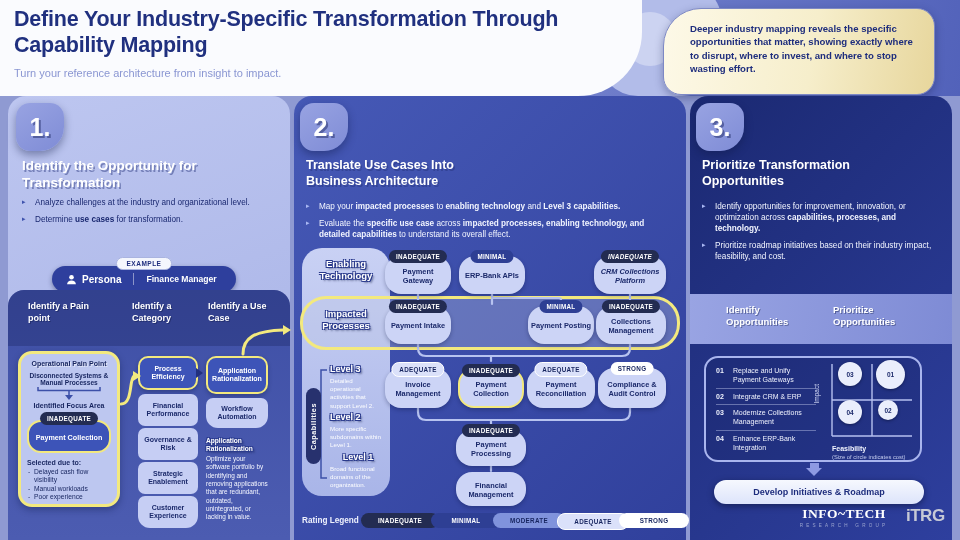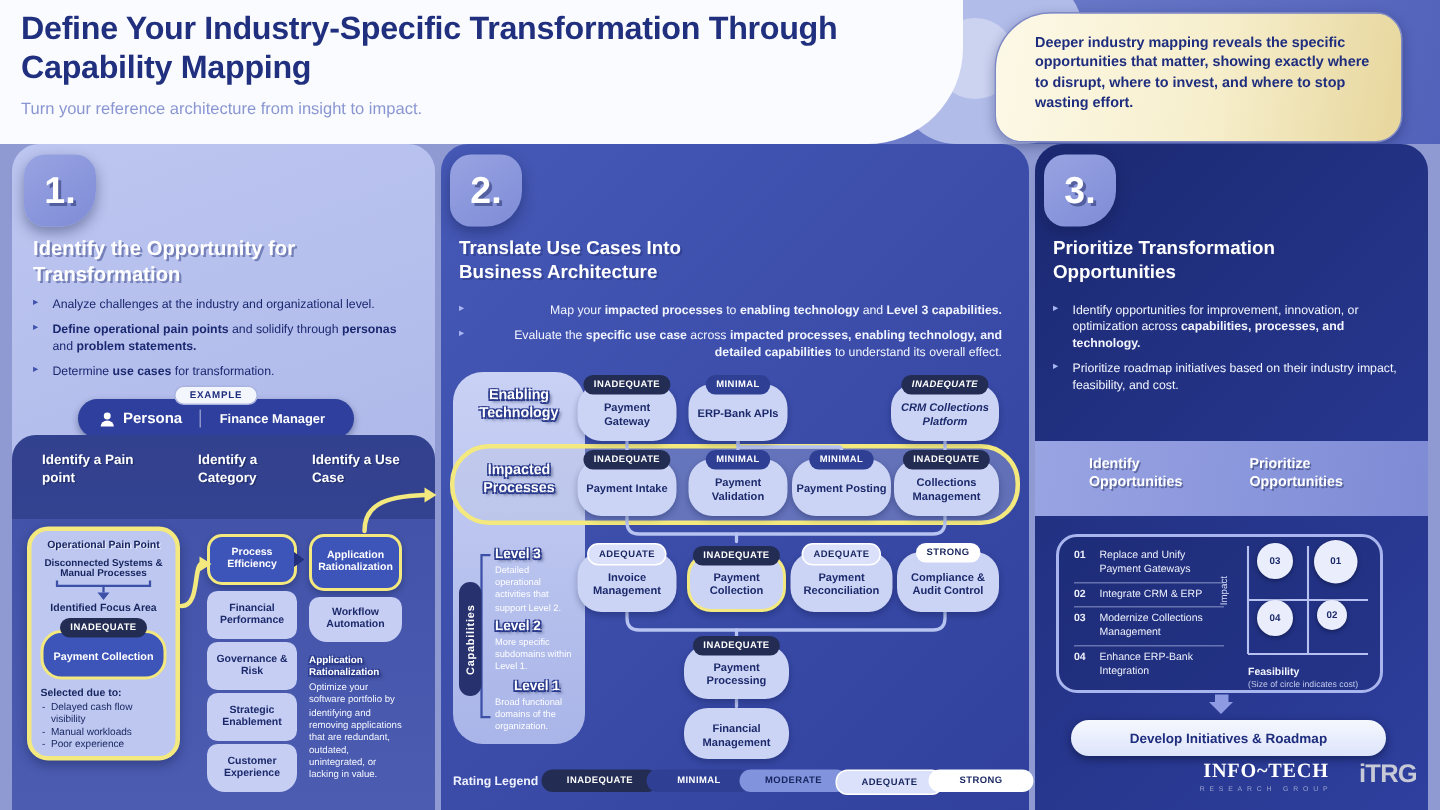--- a/index.html
+++ b/index.html
@@ -102,21 +102,20 @@
   </div>
 
   <div class="abs col1"></div>
   <div class="abs col2"></div>
   <div class="abs col3"></div>
 
   <div class="abs numbadge" style="left:16px;top:103px;">1.</div>
   <div class="abs colhead" style="left:22px;top:158px;width:185px;font-size:13.5px;">Identify the Opportunity for Transformation</div>
   <ul class="abs bullets b-dark" style="left:22px;top:197px;width:254px;">
     <li>Analyze challenges at the industry and organizational level.</li>
-    <li><b>Define operational pain points</b> and solidify through <b>personas</b> and <b>problem statements.</b></li>
     <li>Determine <b>use cases</b> for transformation.</li>
   </ul>
 
   <div class="abs examplepill">EXAMPLE</div>
   <div class="abs persona">
     <span style="margin-left:14px;display:flex;align-items:center;">
       <svg width="11" height="11" viewBox="0 0 10 10">
           <circle cx="5" cy="3" r="2.1" fill="#fff"></circle>
           <path d="M1,9.4 a4,3.6 0 0 1 8,0 z" fill="#fff"></path>
         </svg>
@@ -162,21 +161,21 @@
   <div class="abs litebox" style="left:138px;top:462px;width:60px;height:32px;">Strategic Enablement</div>
   <div class="abs litebox" style="left:138px;top:496px;width:60px;height:32px;border-radius:7px 7px 12px 12px;">Customer Experience</div>
 
   <div class="abs selbox" style="left:206px;top:356px;width:62px;height:38px;">Application Rationalization</div>
   <div class="abs litebox" style="left:206px;top:398px;width:62px;height:30px;border-radius:7px 7px 12px 12px;">Workflow Automation</div>
   <div class="abs sticker" style="left:206px;top:437px;width:62px;font-size:6.6px;line-height:1.25;">Application Rationalization</div>
   <div class="abs" style="left:206px;top:455px;width:64px;font-size:6.4px;line-height:1.3;color:#f4f6ff;">Optimize your software portfolio by identifying and removing applications that are redundant, outdated, unintegrated, or lacking in value.</div>
 
   <div class="abs numbadge" style="left:300px;top:103px;">2.</div>
   <div class="abs colhead" style="left:306px;top:158px;width:175px;font-size:12.5px;">Translate Use Cases Into Business Architecture</div>
-  <ul class="abs bullets b-light" style="left:306px;top:201px;width:362px;text-align:right;">
+  <ul class="abs bullets b-light" style="left:306px;top:201px;width:362px;">
     <li>Map your <b>impacted processes</b> to <b>enabling technology</b> and <b>Level 3 capabilities.</b></li>
     <li>Evaluate the <b>specific use case</b> across <b>impacted processes, enabling technology, and detailed capabilities</b> to understand its overall effect.</li>
   </ul>
 
   <div class="abs leftpanel"></div>
   <div class="abs sticker" style="left:302px;top:258px;width:88px;font-size:9.5px;text-align:center;line-height:1.25;z-index:3;">Enabling Technology</div>
   <div class="abs ipband"></div>
   <div class="abs sticker" style="left:302px;top:308px;width:88px;font-size:9.5px;text-align:center;line-height:1.25;z-index:3;">Impacted Processes</div>
 
   <svg class="abs" style="left:0;top:0;z-index:3;" width="960" height="540">
@@ -223,24 +222,20 @@
     <span>ERP-Bank APIs</span>
     </div>
   <div class="abs capbox z4" style="left:594px;top:256px;width:72px;height:38px;font-style:italic;">
     <span class="capbadge ratepill r-inadequate">INADEQUATE</span>
     <span>CRM Collections Platform</span>
     </div>
 
   <div class="abs capbox z4" style="left:385px;top:306px;width:66px;height:38px;">
     <span class="capbadge ratepill r-inadequate">INADEQUATE</span>
     <span>Payment Intake</span>
-    </div>
-  <div class="abs capbox z4" style="left:459px;top:306px;width:66px;height:38px;">
-    <span class="capbadge ratepill r-minimal">MINIMAL</span>
-    <span>Payment Validation</span>
     </div>
   <div class="abs capbox z4" style="left:528px;top:306px;width:66px;height:38px;">
     <span class="capbadge ratepill r-minimal">MINIMAL</span>
     <span>Payment Posting</span>
     </div>
   <div class="abs capbox z4" style="left:596px;top:306px;width:70px;height:38px;">
     <span class="capbadge ratepill r-inadequate">INADEQUATE</span>
     <span>Collections Management</span>
     </div>
 

